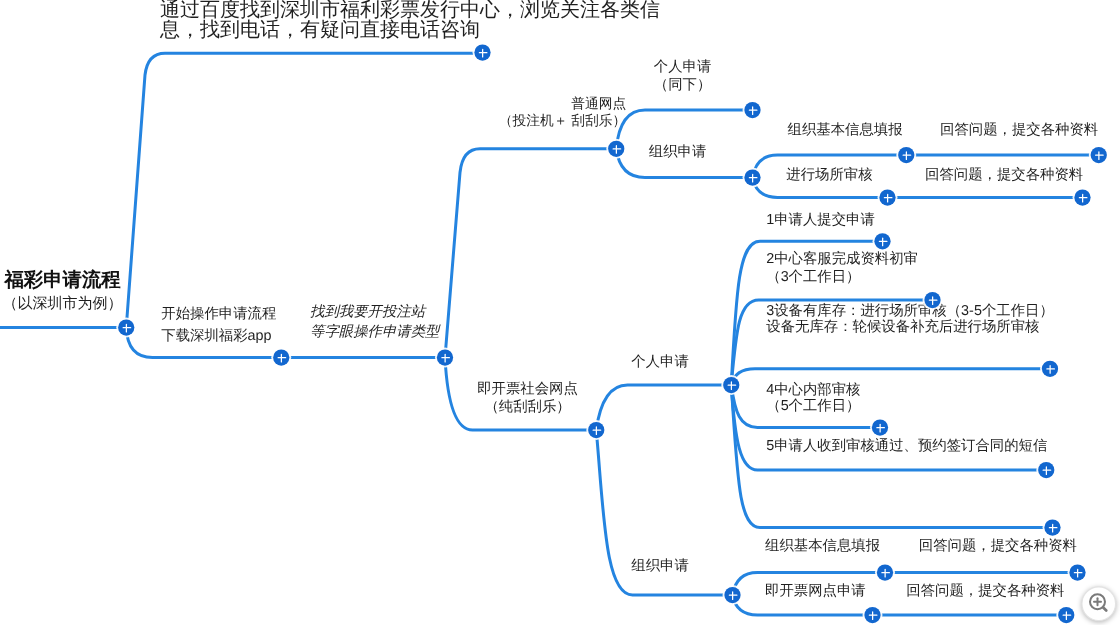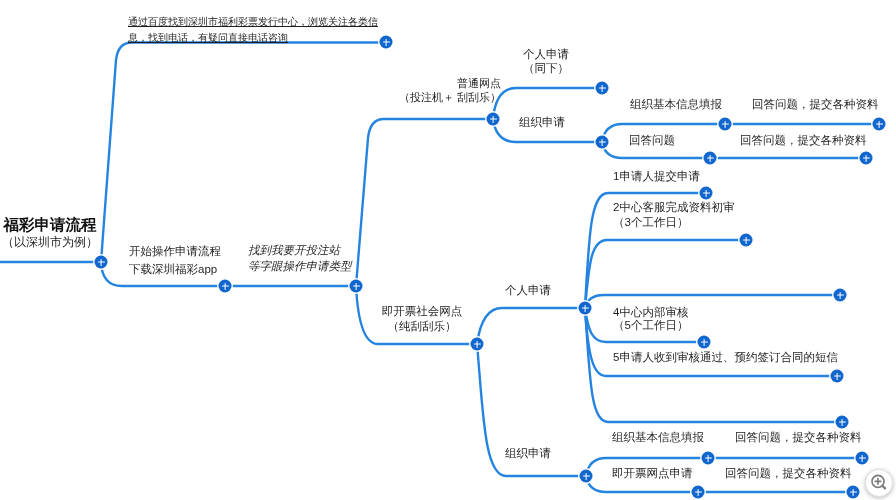--- a/index.html
+++ b/index.html
@@ -71,21 +71,21 @@
     <path class="edge" d="M713 458 H857"></path>
     <path class="edge" d="M586 476 Q589 492 606 492 H693"></path>
     <path class="edge" d="M703 492 H848"></path>
   </svg>
 
   <div class="node" style="left:0;top:214px;width:100px;text-align:center;">
     <span class="ln root-title">福彩申请流程</span>
     <span class="ln root-sub">（以深圳市为例）</span>
   </div>
 
-  <div class="node" style="left:128px;top:14px;font-size:10px;line-height:15.5px;text-decoration:underline;">
+  <div class="node" style="left:128px;top:1px;font-size:16px;line-height:15.5px;">
     <span class="ln">通过百度找到深圳市福利彩票发行中心，浏览关注各类信</span>
     <span class="ln">息，找到电话，有疑问直接电话咨询</span>
   </div>
 
   <div class="node" style="left:129px;top:243px;line-height:17.5px;">
     <span class="ln">开始操作申请流程</span>
     <span class="ln">下载深圳福彩app</span>
   </div>
 
   <div class="node" style="left:248px;top:242px;line-height:16px;font-style:italic;">
@@ -108,41 +108,45 @@
   </div>
 
   <div class="node" style="left:630px;top:98px;">
     <span class="ln">组织基本信息填报</span>
   </div>
   <div class="node" style="left:752px;top:98px;">
     <span class="ln">回答问题，提交各种资料</span>
   </div>
 
   <div class="node" style="left:629px;top:134px;">
-    <span class="ln">回答问题</span>
+    <span class="ln">进行场所审核</span>
   </div>
   <div class="node" style="left:740px;top:134px;">
     <span class="ln">回答问题，提交各种资料</span>
   </div>
 
   <div class="node" style="left:361px;top:304px;width:122px;text-align:center;line-height:14.5px;">
     <span class="ln">即开票社会网点</span>
     <span class="ln">（纯刮刮乐）</span>
   </div>
 
   <div class="node" style="left:505px;top:284px;">
     <span class="ln">个人申请</span>
   </div>
 
   <div class="node" style="left:613px;top:170px;">
     <span class="ln">1申请人提交申请</span>
   </div>
   <div class="node" style="left:613px;top:200px;line-height:14.5px;">
     <span class="ln">2中心客服完成资料初审</span>
     <span class="ln">（3个工作日）</span>
+  </div>
+  <div class="node" style="left:613px;top:243px;line-height:13px;">
+    <span class="ln">3设备有库存：进行场所审核（3-5个工作日）</span>
+    <span class="ln">设备无库存：轮候设备补充后进行场所审核</span>
   </div>
   <div class="node" style="left:613px;top:306px;line-height:12.5px;">
     <span class="ln">4中心内部审核</span>
     <span class="ln">（5个工作日）</span>
   </div>
   <div class="node" style="left:613px;top:351px;">
     <span class="ln">5申请人收到审核通过、预约签订合同的短信</span>
   </div>
 
   <div class="node" style="left:505px;top:447px;">

